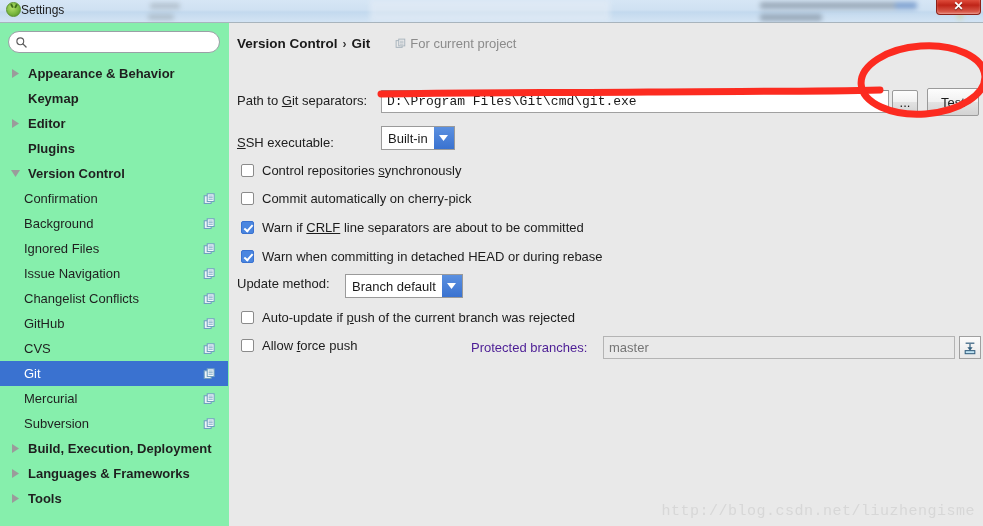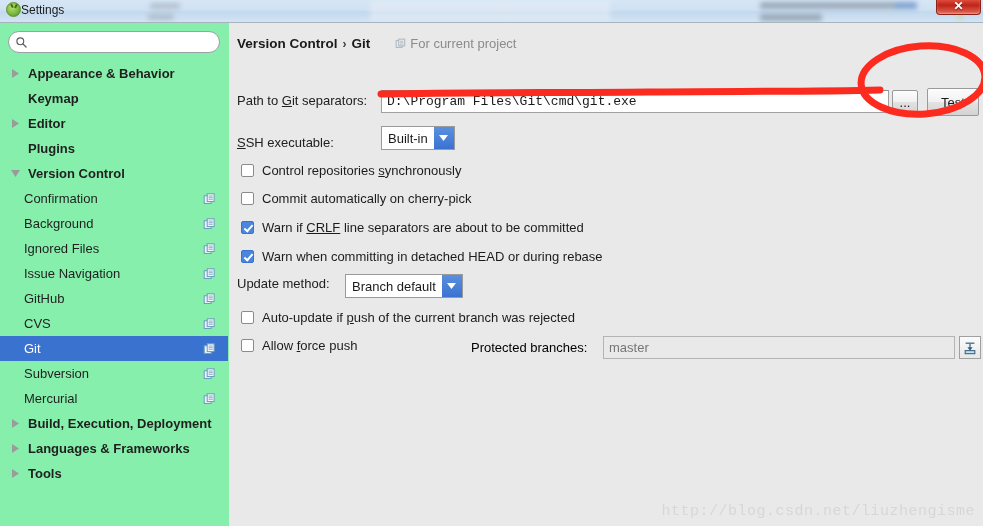--- a/index.html
+++ b/index.html
@@ -208,21 +208,21 @@
   }
   .crumb-note-icon { width: 12px; height: 12px; margin-right: 3px; vertical-align: -2px; }
 
   .row { position: absolute; display: flex; align-items: center; }
 
   .field-label {
     color: #202020;
     font-size: 13px;
     white-space: nowrap;
   }
-  .field-label.dim { color: #000000; }
+  .field-label.dim { color: #4c1d95; }
   .mn { text-decoration: underline; }
 
   .text-field {
     height: 23px;
     background: #fff;
     border: 1px solid #a0a0a0;
     border-top-color: #8b8b8b;
     font-family: "Liberation Sans", sans-serif;
     font-size: 13px;
     color: #1a1a1a;
@@ -440,20 +440,30 @@
           <span class="tree-label">Issue Navigation</span>
           <span class="copy-icon"><svg viewBox="0 0 16 16">
               <rect x="1.5" y="4" width="8.5" height="9.5" fill="#eef4f8" stroke="#6f9fc0" stroke-width="1.3"></rect>
               <rect x="5.2" y="1.6" width="8.5" height="9.5" fill="#f6f9fb" stroke="#6f9fc0" stroke-width="1.3"></rect>
               <line x1="6.9" y1="4.4" x2="12" y2="4.4" stroke="#6f9fc0" stroke-width="1"></line>
               <line x1="6.9" y1="6.4" x2="12" y2="6.4" stroke="#6f9fc0" stroke-width="1"></line>
               <line x1="6.9" y1="8.4" x2="12" y2="8.4" stroke="#6f9fc0" stroke-width="1"></line>
             </svg></span>
         </div>
         <div class="tree-row child">
+          <span class="tree-label">Changelist Conflicts</span>
+          <span class="copy-icon"><svg viewBox="0 0 16 16">
+              <rect x="1.5" y="4" width="8.5" height="9.5" fill="#eef4f8" stroke="#6f9fc0" stroke-width="1.3"></rect>
+              <rect x="5.2" y="1.6" width="8.5" height="9.5" fill="#f6f9fb" stroke="#6f9fc0" stroke-width="1.3"></rect>
+              <line x1="6.9" y1="4.4" x2="12" y2="4.4" stroke="#6f9fc0" stroke-width="1"></line>
+              <line x1="6.9" y1="6.4" x2="12" y2="6.4" stroke="#6f9fc0" stroke-width="1"></line>
+              <line x1="6.9" y1="8.4" x2="12" y2="8.4" stroke="#6f9fc0" stroke-width="1"></line>
+            </svg></span>
+        </div>
+        <div class="tree-row child">
           <span class="tree-label">GitHub</span>
           <span class="copy-icon"><svg viewBox="0 0 16 16">
               <rect x="1.5" y="4" width="8.5" height="9.5" fill="#eef4f8" stroke="#6f9fc0" stroke-width="1.3"></rect>
               <rect x="5.2" y="1.6" width="8.5" height="9.5" fill="#f6f9fb" stroke="#6f9fc0" stroke-width="1.3"></rect>
               <line x1="6.9" y1="4.4" x2="12" y2="4.4" stroke="#6f9fc0" stroke-width="1"></line>
               <line x1="6.9" y1="6.4" x2="12" y2="6.4" stroke="#6f9fc0" stroke-width="1"></line>
               <line x1="6.9" y1="8.4" x2="12" y2="8.4" stroke="#6f9fc0" stroke-width="1"></line>
             </svg></span>
         </div>
         <div class="tree-row child">
@@ -470,31 +480,31 @@
           <span class="tree-label">Git</span>
           <span class="copy-icon"><svg viewBox="0 0 16 16">
               <rect x="1.5" y="4" width="8.5" height="9.5" fill="#eef4f8" stroke="#6f9fc0" stroke-width="1.3"></rect>
               <rect x="5.2" y="1.6" width="8.5" height="9.5" fill="#f6f9fb" stroke="#6f9fc0" stroke-width="1.3"></rect>
               <line x1="6.9" y1="4.4" x2="12" y2="4.4" stroke="#6f9fc0" stroke-width="1"></line>
               <line x1="6.9" y1="6.4" x2="12" y2="6.4" stroke="#6f9fc0" stroke-width="1"></line>
               <line x1="6.9" y1="8.4" x2="12" y2="8.4" stroke="#6f9fc0" stroke-width="1"></line>
             </svg></span>
         </div>
         <div class="tree-row child">
+          <span class="tree-label">Mercurial</span>
+          <span class="copy-icon"><svg viewBox="0 0 16 16">
+              <rect x="1.5" y="4" width="8.5" height="9.5" fill="#eef4f8" stroke="#6f9fc0" stroke-width="1.3"></rect>
+              <rect x="5.2" y="1.6" width="8.5" height="9.5" fill="#f6f9fb" stroke="#6f9fc0" stroke-width="1.3"></rect>
+              <line x1="6.9" y1="4.4" x2="12" y2="4.4" stroke="#6f9fc0" stroke-width="1"></line>
+              <line x1="6.9" y1="6.4" x2="12" y2="6.4" stroke="#6f9fc0" stroke-width="1"></line>
+              <line x1="6.9" y1="8.4" x2="12" y2="8.4" stroke="#6f9fc0" stroke-width="1"></line>
+            </svg></span>
+        </div>
+        <div class="tree-row child">
           <span class="tree-label">Subversion</span>
-          <span class="copy-icon"><svg viewBox="0 0 16 16">
-              <rect x="1.5" y="4" width="8.5" height="9.5" fill="#eef4f8" stroke="#6f9fc0" stroke-width="1.3"></rect>
-              <rect x="5.2" y="1.6" width="8.5" height="9.5" fill="#f6f9fb" stroke="#6f9fc0" stroke-width="1.3"></rect>
-              <line x1="6.9" y1="4.4" x2="12" y2="4.4" stroke="#6f9fc0" stroke-width="1"></line>
-              <line x1="6.9" y1="6.4" x2="12" y2="6.4" stroke="#6f9fc0" stroke-width="1"></line>
-              <line x1="6.9" y1="8.4" x2="12" y2="8.4" stroke="#6f9fc0" stroke-width="1"></line>
-            </svg></span>
-        </div>
-        <div class="tree-row child">
-          <span class="tree-label">Mercurial</span>
           <span class="copy-icon"><svg viewBox="0 0 16 16">
               <rect x="1.5" y="4" width="8.5" height="9.5" fill="#eef4f8" stroke="#6f9fc0" stroke-width="1.3"></rect>
               <rect x="5.2" y="1.6" width="8.5" height="9.5" fill="#f6f9fb" stroke="#6f9fc0" stroke-width="1.3"></rect>
               <line x1="6.9" y1="4.4" x2="12" y2="4.4" stroke="#6f9fc0" stroke-width="1"></line>
               <line x1="6.9" y1="6.4" x2="12" y2="6.4" stroke="#6f9fc0" stroke-width="1"></line>
               <line x1="6.9" y1="8.4" x2="12" y2="8.4" stroke="#6f9fc0" stroke-width="1"></line>
             </svg></span>
         </div>
         <div class="tree-row top">
           <span class="twisty">

